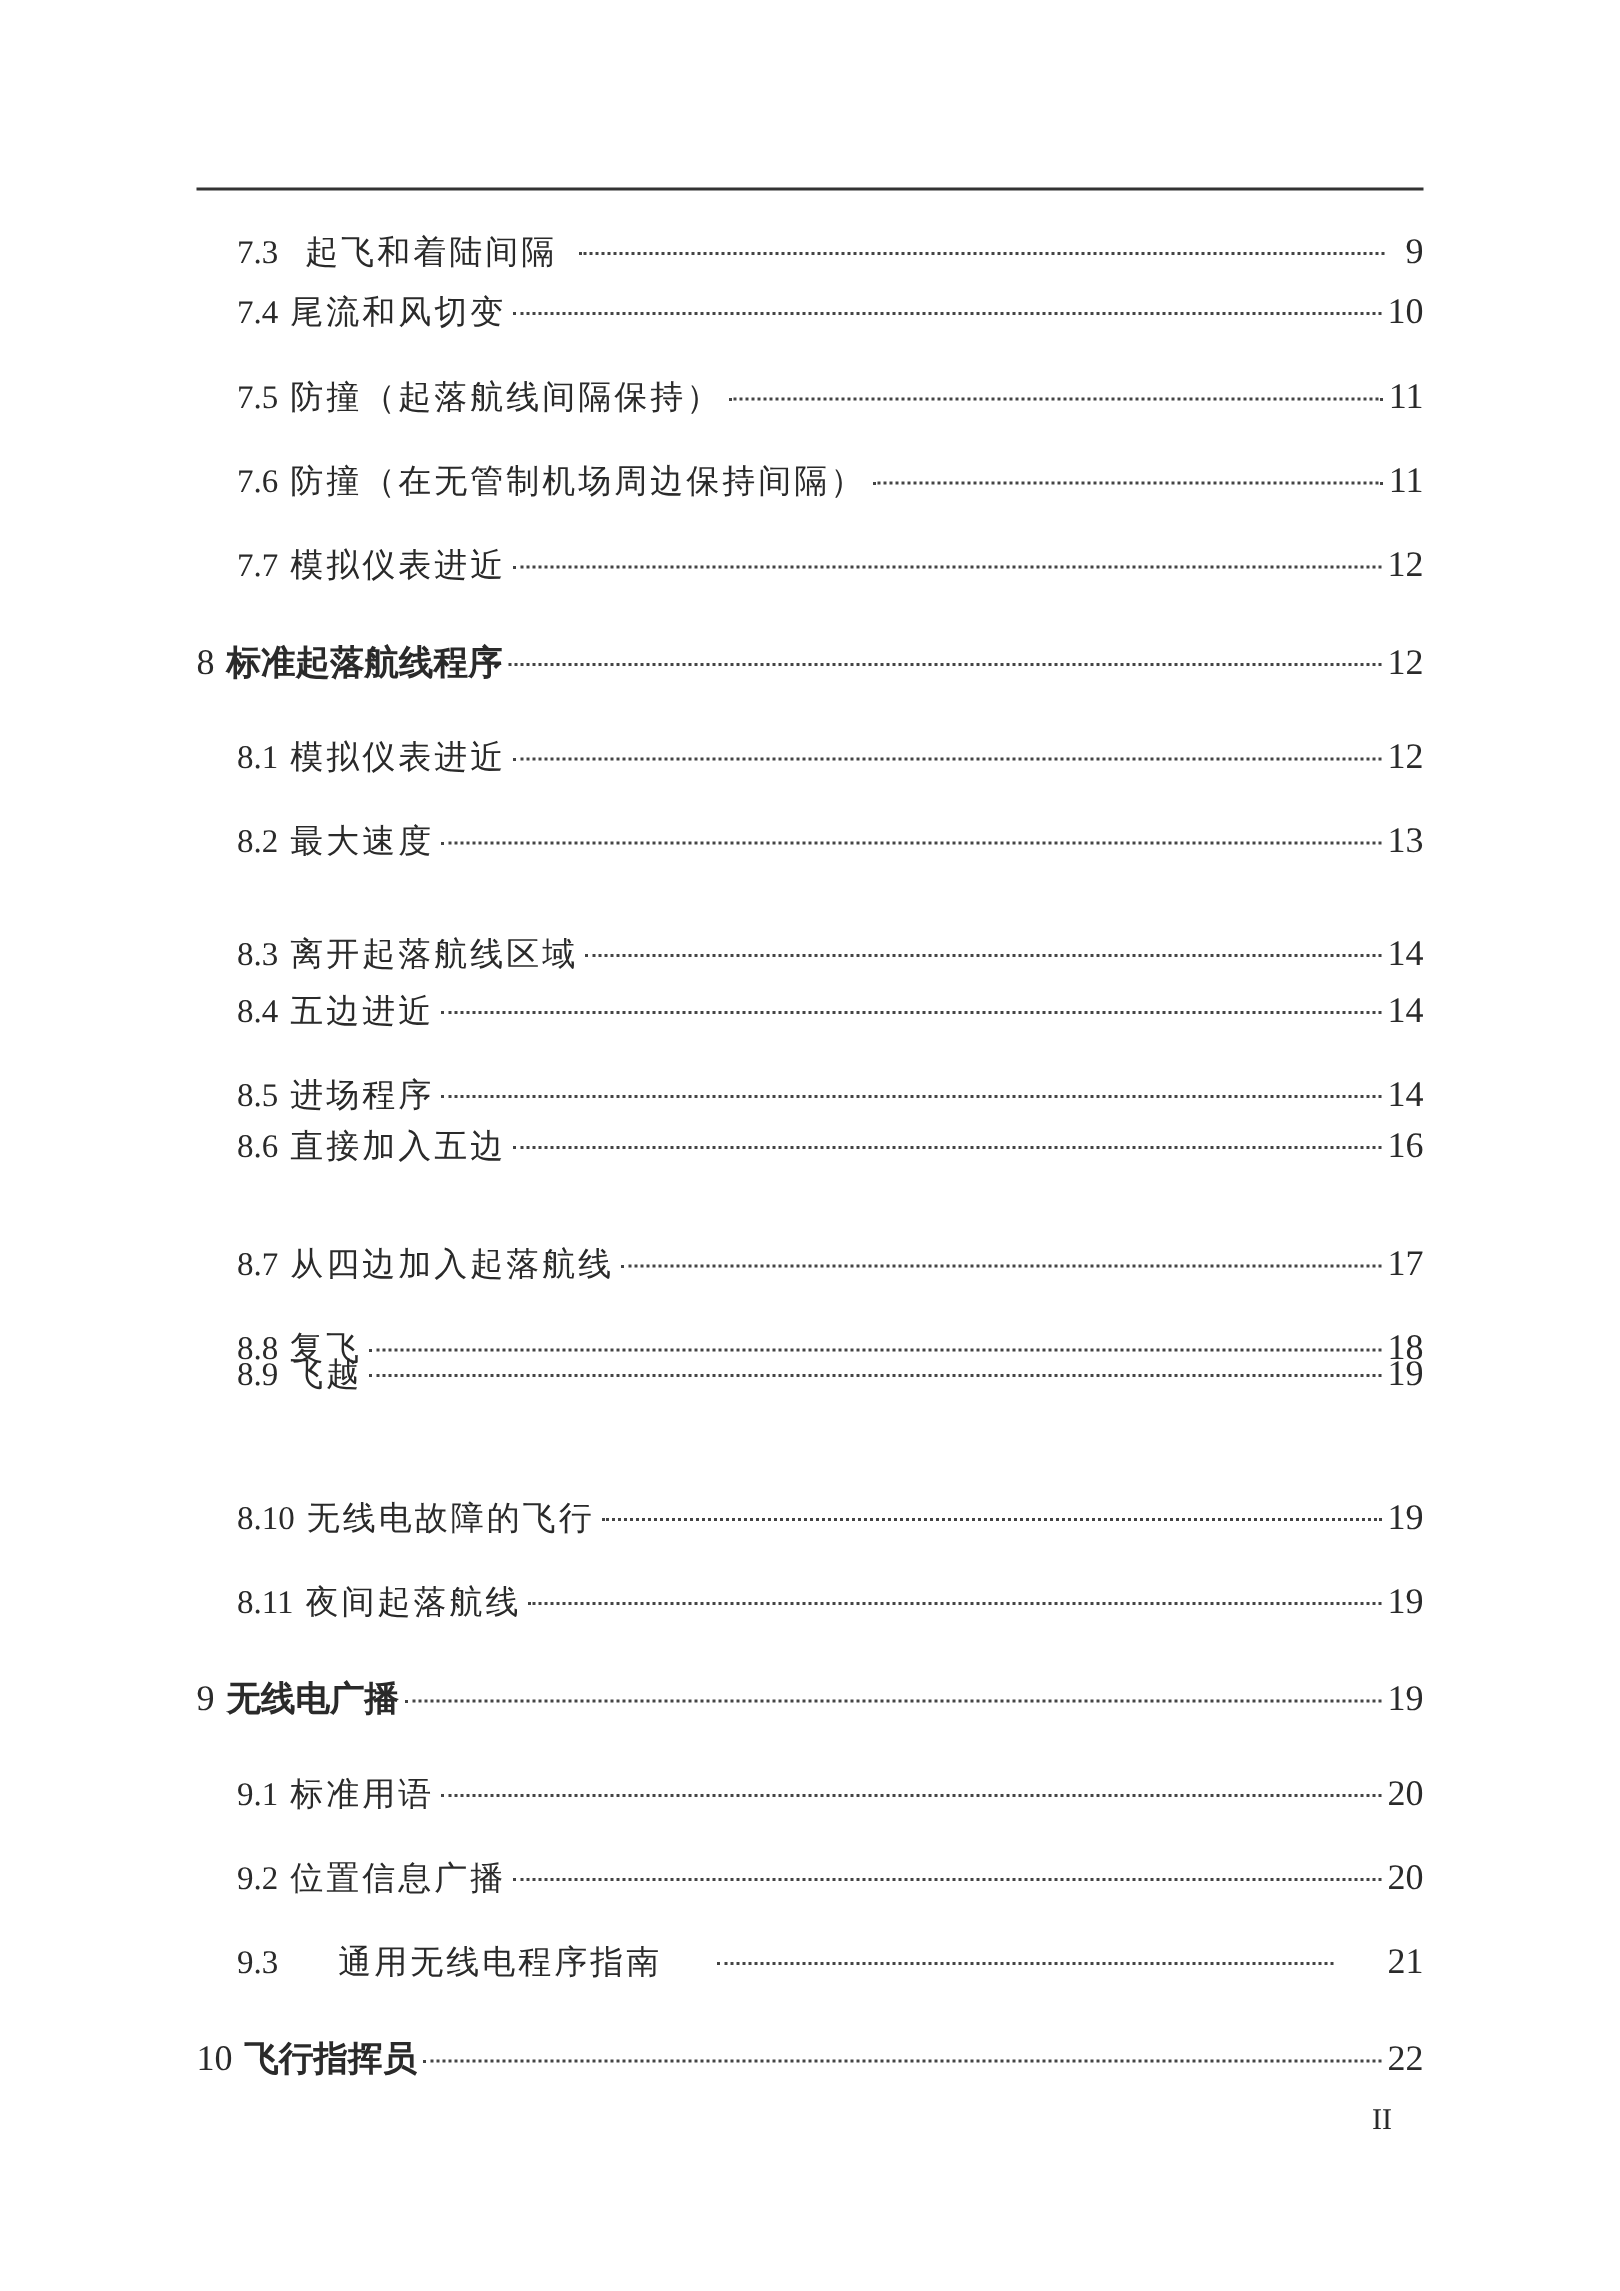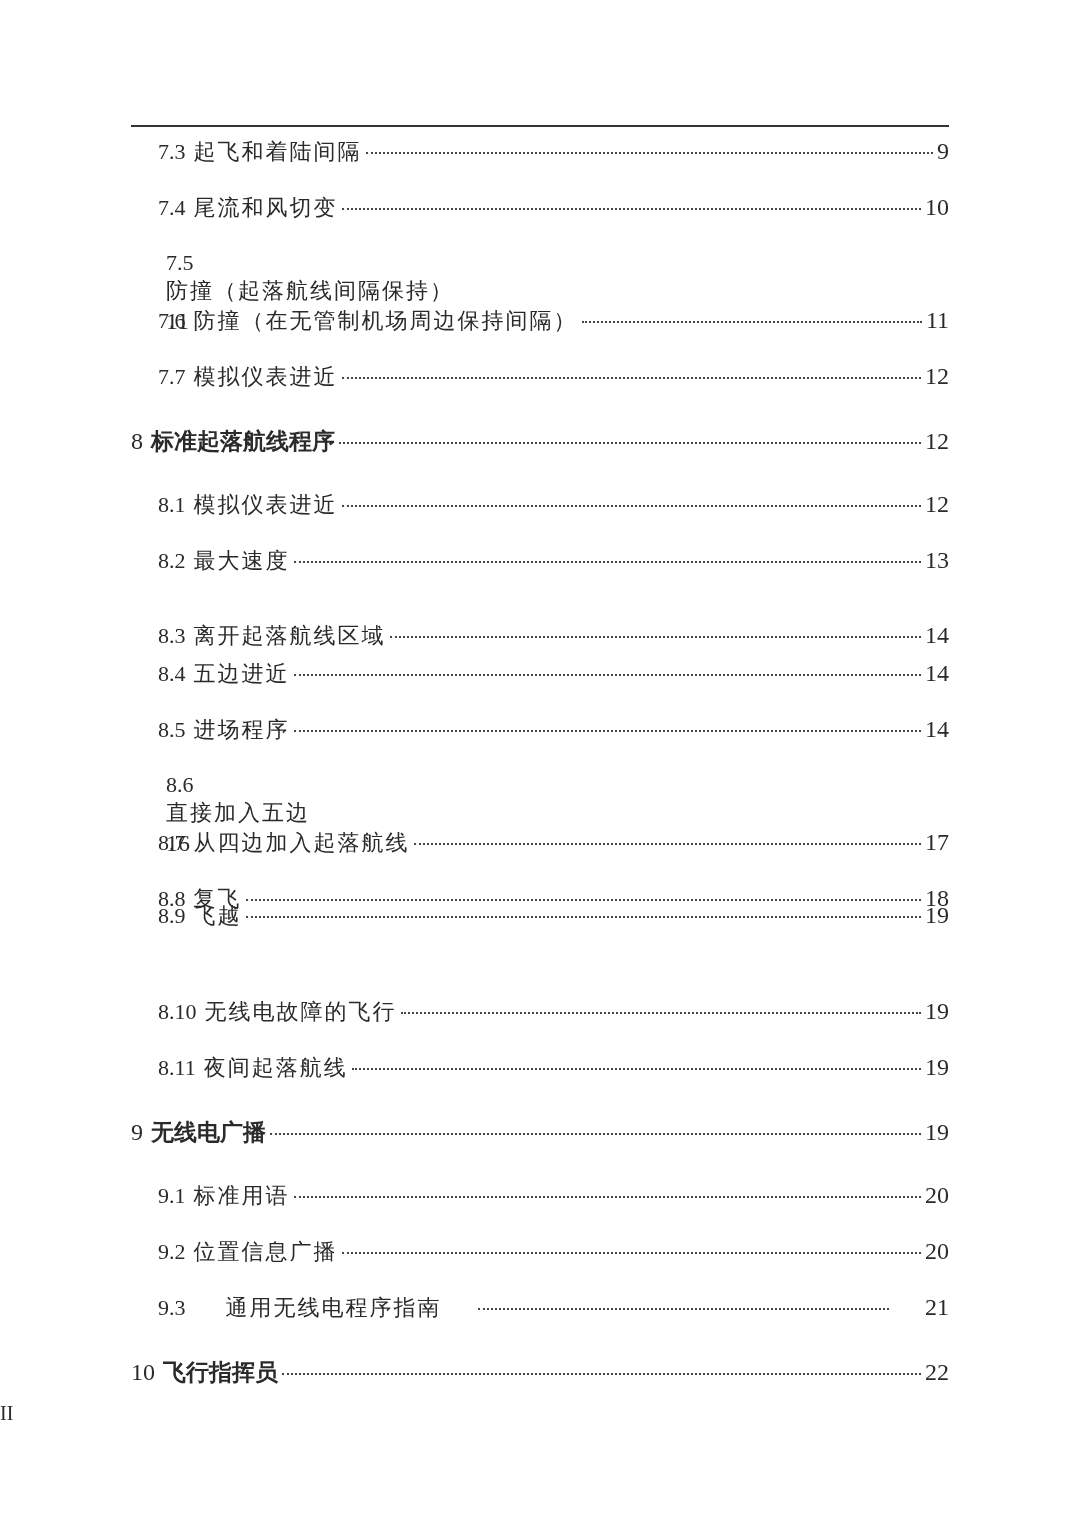--- a/index.html
+++ b/index.html
@@ -9,41 +9,41 @@
   .toc { position: absolute; left: 131px; top: 125px; width: 818px; }
   .entry { position: absolute; left: 0; width: 818px; display: flex; align-items: baseline; }
   .entry.lvl1 { font-size: 23px; font-weight: 600; font-family: "DejaVu Sans", "Liberation Sans", sans-serif; }
   .entry.lvl2 { font-size: 22px; padding-left: 27px; box-sizing: border-box; }
   .num { white-space: nowrap; font-family: "Liberation Serif", serif; }
   .entry.lvl1 .num { font-family: "Liberation Serif", serif; font-weight: 400; font-size: 24px; }
   .title { white-space: nowrap; margin-left: 8px; }
   .entry.lvl2 .title { font-weight: 300; letter-spacing: 2px; }
   .dots { flex: 1; border-bottom: 2px dotted #444; margin: 0 4px; transform: translateY(-5px); height: 0; }
   .page { white-space: nowrap; font-family: "Liberation Serif", serif; font-size: 24px; font-weight: 400; }
-  .footer { position: absolute; top: 1402px; left: 0; width: 928px; text-align: left;
+  .footer { position: absolute; top: 1402px; left: 0; width: 928px; text-align: right;
             font-family: "Liberation Serif", serif; font-size: 20px; }
 </style>
 </head>
 <body>
 
 <div class="rule"></div>
 <div class="toc" id="toc">
-    <div class="entry lvl2" style="top: 12px;">
+    <div class="entry lvl2" style="top: 28px; gap: 10px;">
       <span class="num">7.3</span>
       <span class="title">起飞和着陆间隔</span>
       <span class="dots"></span>
       <span class="page">9</span>
     </div>
     <div class="entry lvl2" style="top: 68px;">
       <span class="num">7.4</span>
       <span class="title">尾流和风切变</span>
       <span class="dots"></span>
       <span class="page">10</span>
     </div>
-    <div class="entry lvl2" style="top: 125px; flex-direction: column;">
+    <div class="entry lvl2" style="top: 125px;">
       <span class="num">7.5</span>
       <span class="title">防撞（起落航线间隔保持）</span>
       <span class="dots"></span>
       <span class="page">11</span>
     </div>
     <div class="entry lvl2" style="top: 181px;">
       <span class="num">7.6</span>
       <span class="title">防撞（在无管制机场周边保持间隔）</span>
       <span class="dots"></span>
       <span class="page">11</span>
@@ -83,21 +83,21 @@
       <span class="title">五边进近</span>
       <span class="dots"></span>
       <span class="page">14</span>
     </div>
     <div class="entry lvl2" style="top: 590px;">
       <span class="num">8.5</span>
       <span class="title">进场程序</span>
       <span class="dots"></span>
       <span class="page">14</span>
     </div>
-    <div class="entry lvl2" style="top: 647px; flex-direction: column;">
+    <div class="entry lvl2" style="top: 624px;">
       <span class="num">8.6</span>
       <span class="title">直接加入五边</span>
       <span class="dots"></span>
       <span class="page">16</span>
     </div>
     <div class="entry lvl2" style="top: 703px;">
       <span class="num">8.7</span>
       <span class="title">从四边加入起落航线</span>
       <span class="dots"></span>
       <span class="page">17</span>

